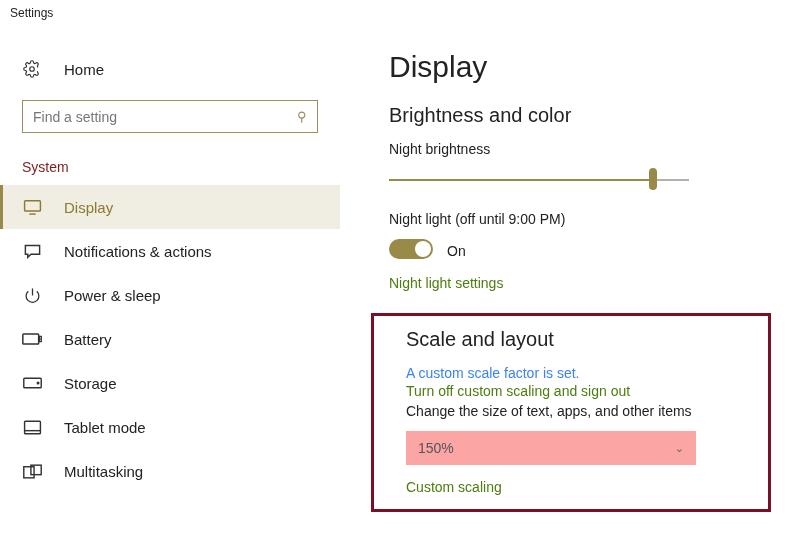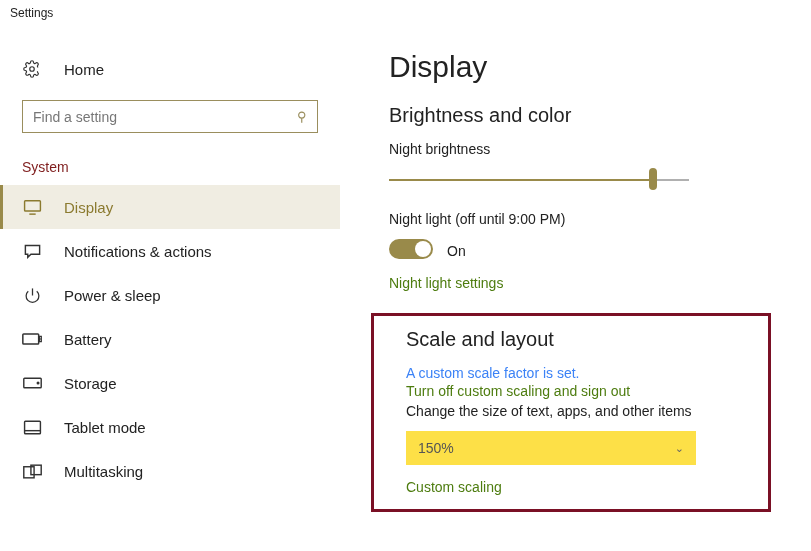--- a/index.html
+++ b/index.html
@@ -37,21 +37,21 @@
   
   .toggle-row { display: flex; align-items: flex-end; gap: 14px; margin-bottom: 16px; }
   .toggle { width: 44px; height: 20px; border-radius: 10px; background: #998a4a; position: relative; cursor: pointer; }
   .toggle-knob { position: absolute; right: 2px; top: 2px; width: 16px; height: 16px; border-radius: 50%; background: #fff; }
   .toggle-label { font-size: 14px; }
   .link { color: #4d7c0f; font-size: 14px; cursor: pointer; }
   
   .scale-box { border: 3px solid #7a1025; padding: 12px 14px 14px 14px; width: 400px; position: absolute; left: -18px; }
   .scale-inner { padding-left: 18px; }
   .warn { color: #3b82f6; font-size: 14px; margin-bottom: 2px; }
-  .dropdown { display: flex; align-items: center; justify-content: space-between; background: #fde047; height: 34px; width: 290px; padding: 0 12px; margin: 10px 0 14px 0; color: #555; font-size: 14px; cursor: pointer; }
+  .dropdown { display: flex; align-items: center; justify-content: space-between; background: #fca5a5; height: 34px; width: 290px; padding: 0 12px; margin: 10px 0 14px 0; color: #555; font-size: 14px; cursor: pointer; }
   .chevron { font-size: 11px; color: #666; }
 </style>
 </head>
 <body>
 
 <div class="titlebar">Settings</div>
 
 <div class="content">
   <div class="sidebar">
 

